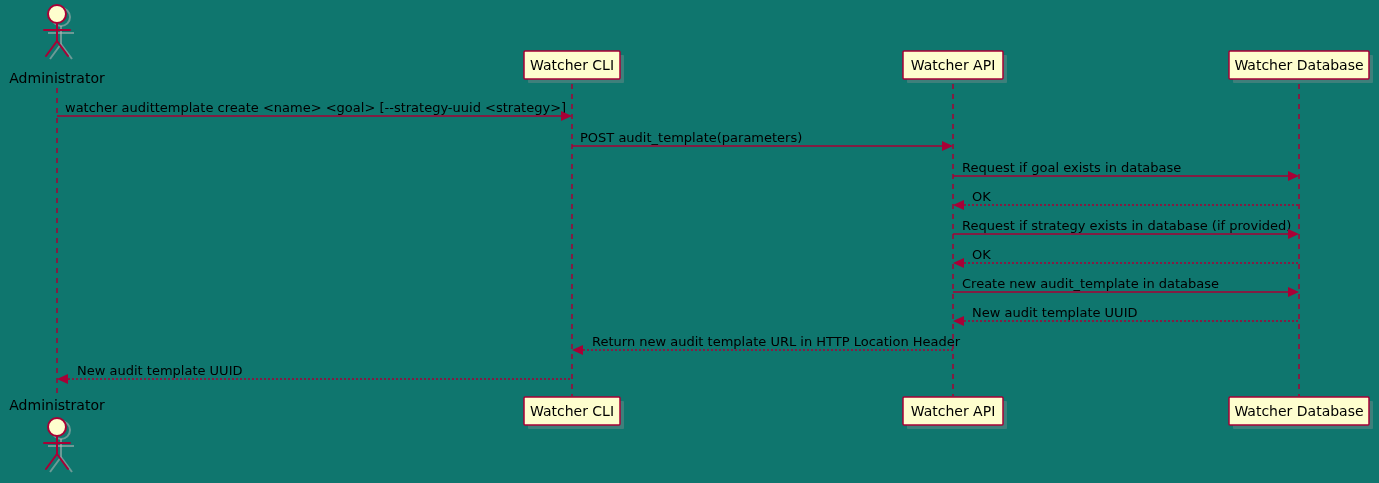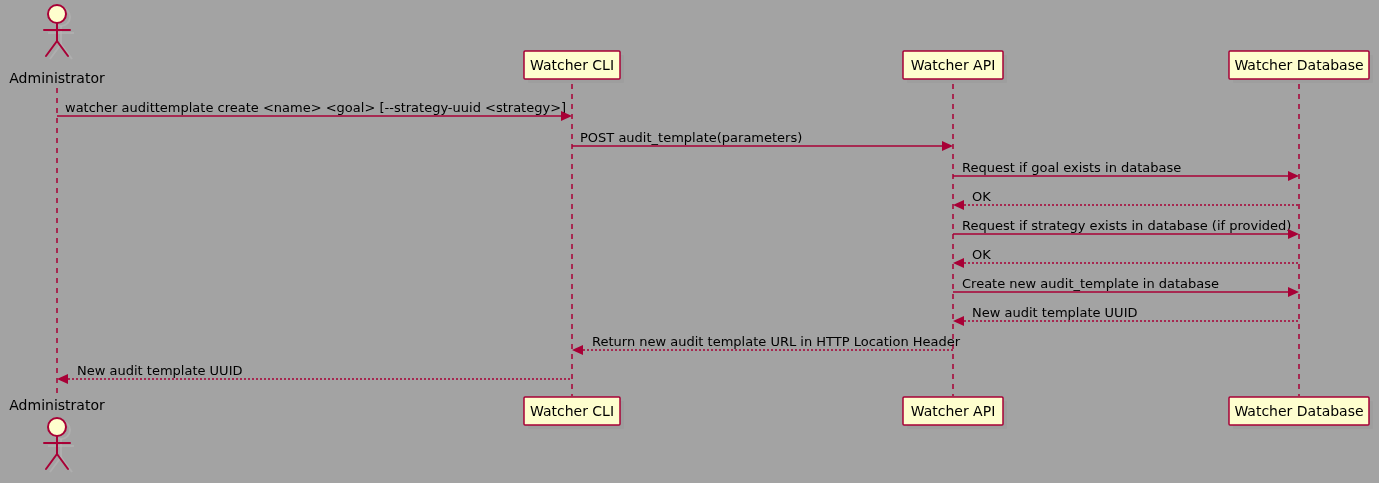--- a/index.html
+++ b/index.html
@@ -7,21 +7,21 @@
     padding: 0;
     background: #ffffff;
   }
   body {
     font-family: "DejaVu Sans", sans-serif;
   }
   #diagram-root {
     position: relative;
     width: 1379px;
     height: 483px;
-    background: #a3a3a3;
+    background: #0f766e;
     overflow: hidden;
   }
   svg#uml-canvas {
     position: absolute;
     top: 0;
     left: 0;
     width: 1379px;
     height: 483px;
   }
   .participant-box-rect {

